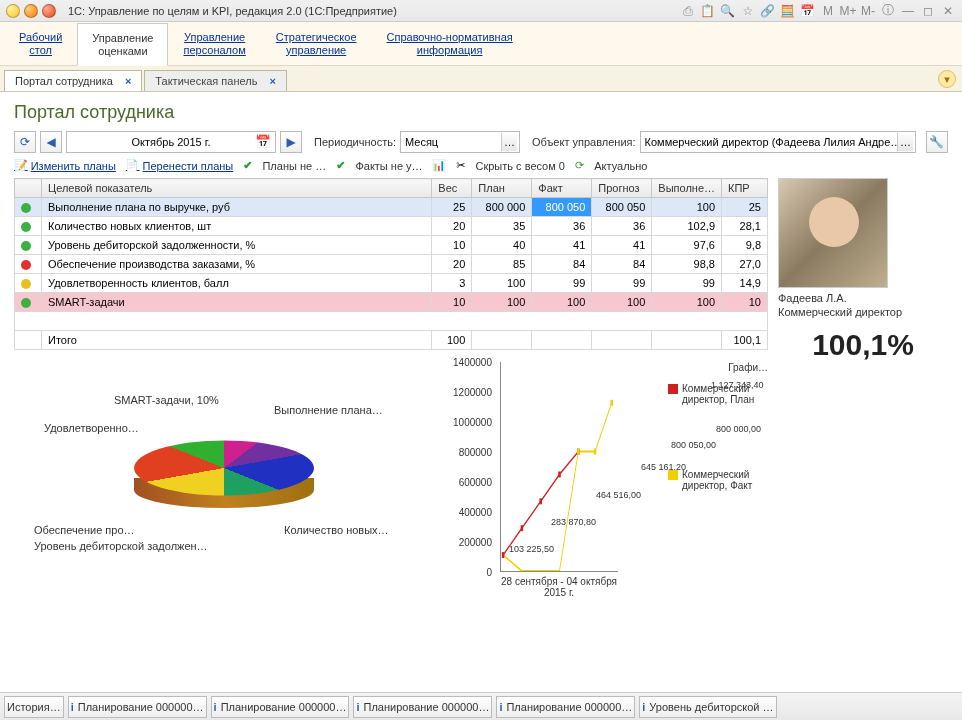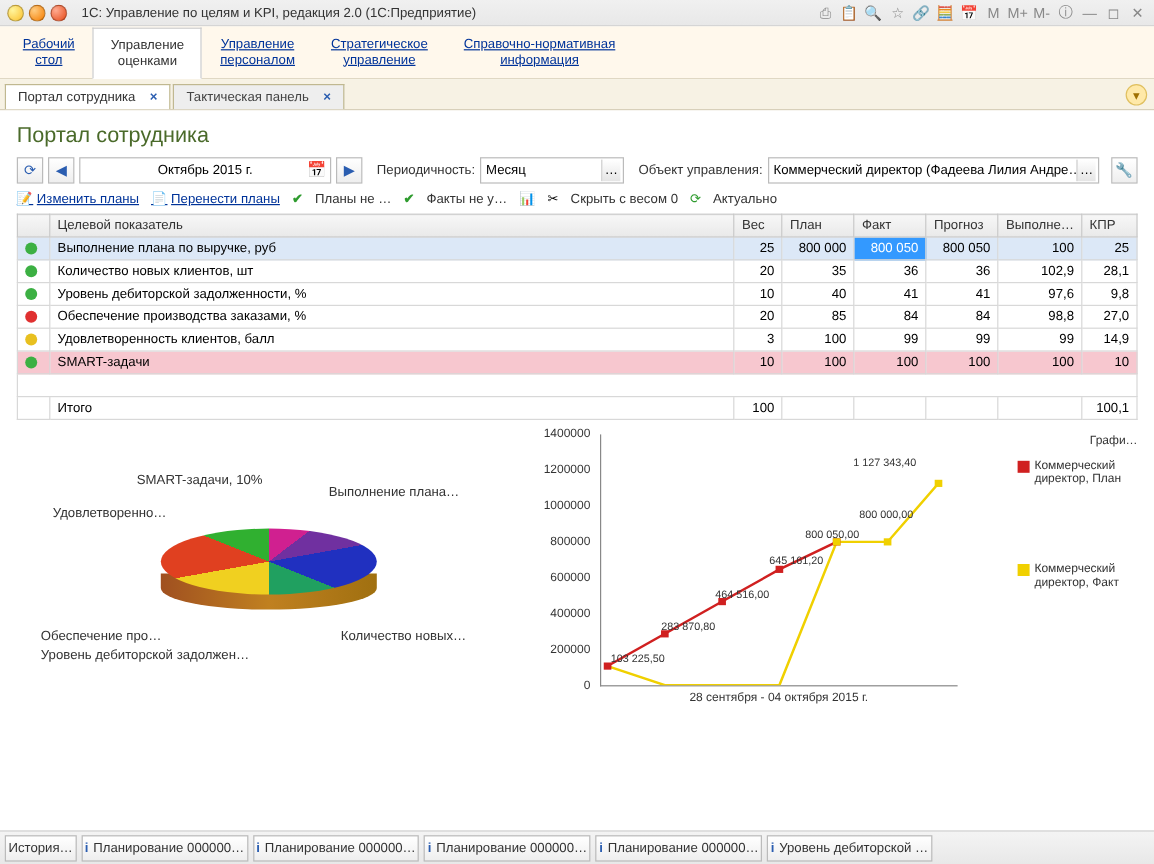--- a/index.html
+++ b/index.html
@@ -359,20 +359,26 @@
             <div style="height:40px"></div>
             <div class="lg">
                 <span class="lg-sw" style="background:#f0d000"></span>
                 <span>Коммерческий директор, Факт</span>
               </div>
           </div>
         </div>
       </div>
     </div>
 
+    <div class="side">
+      <div class="avatar"></div>
+      <div class="side-name">Фадеева Л.А.</div>
+      <div class="side-role">Коммерческий директор</div>
+      <div class="side-pct">100,1%</div>
+    </div>
   </div>
 </div>
 
 <div class="statusbar">
   <span class="sb-btn">
       <span>История…</span>
     </span>
   <span class="sb-btn">
       <span class="sb-i">i</span>
       <span>Планирование 000000…</span>

